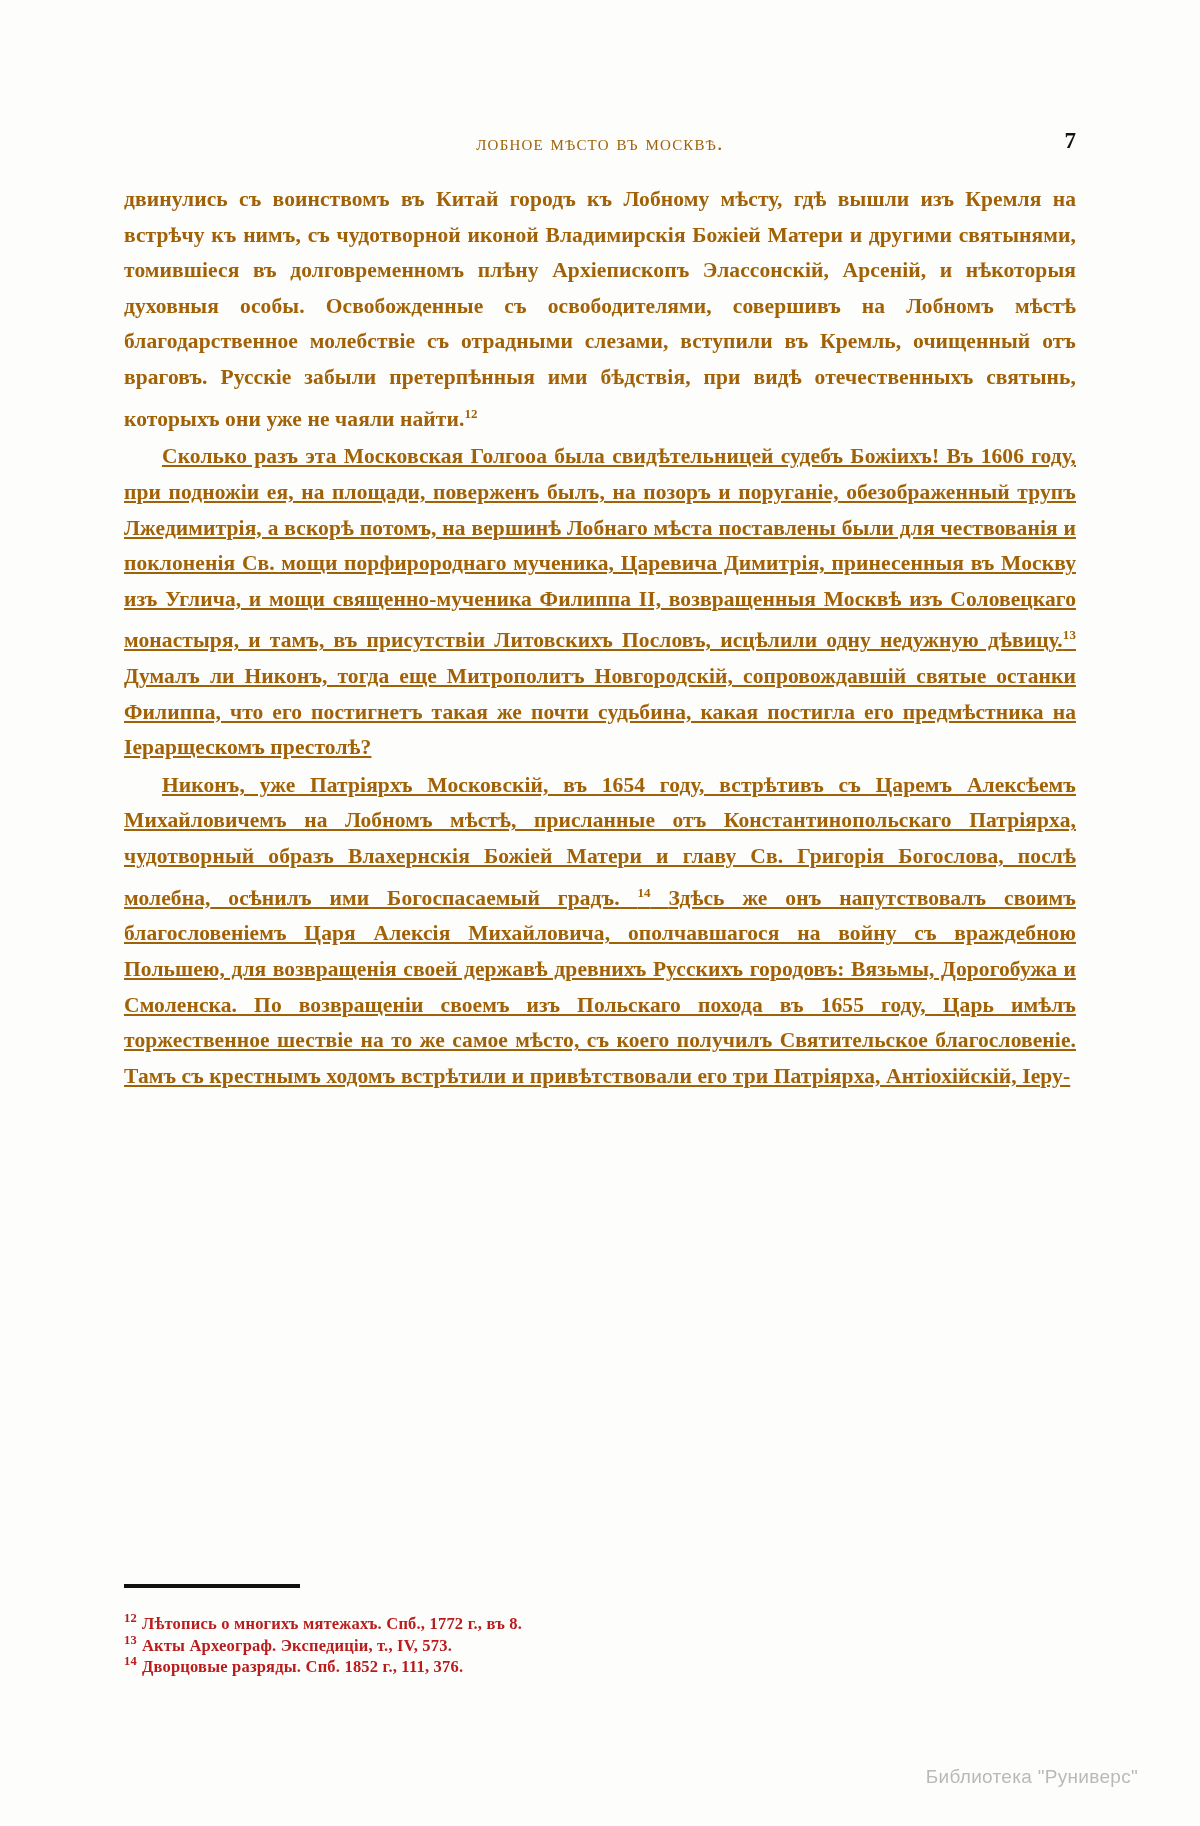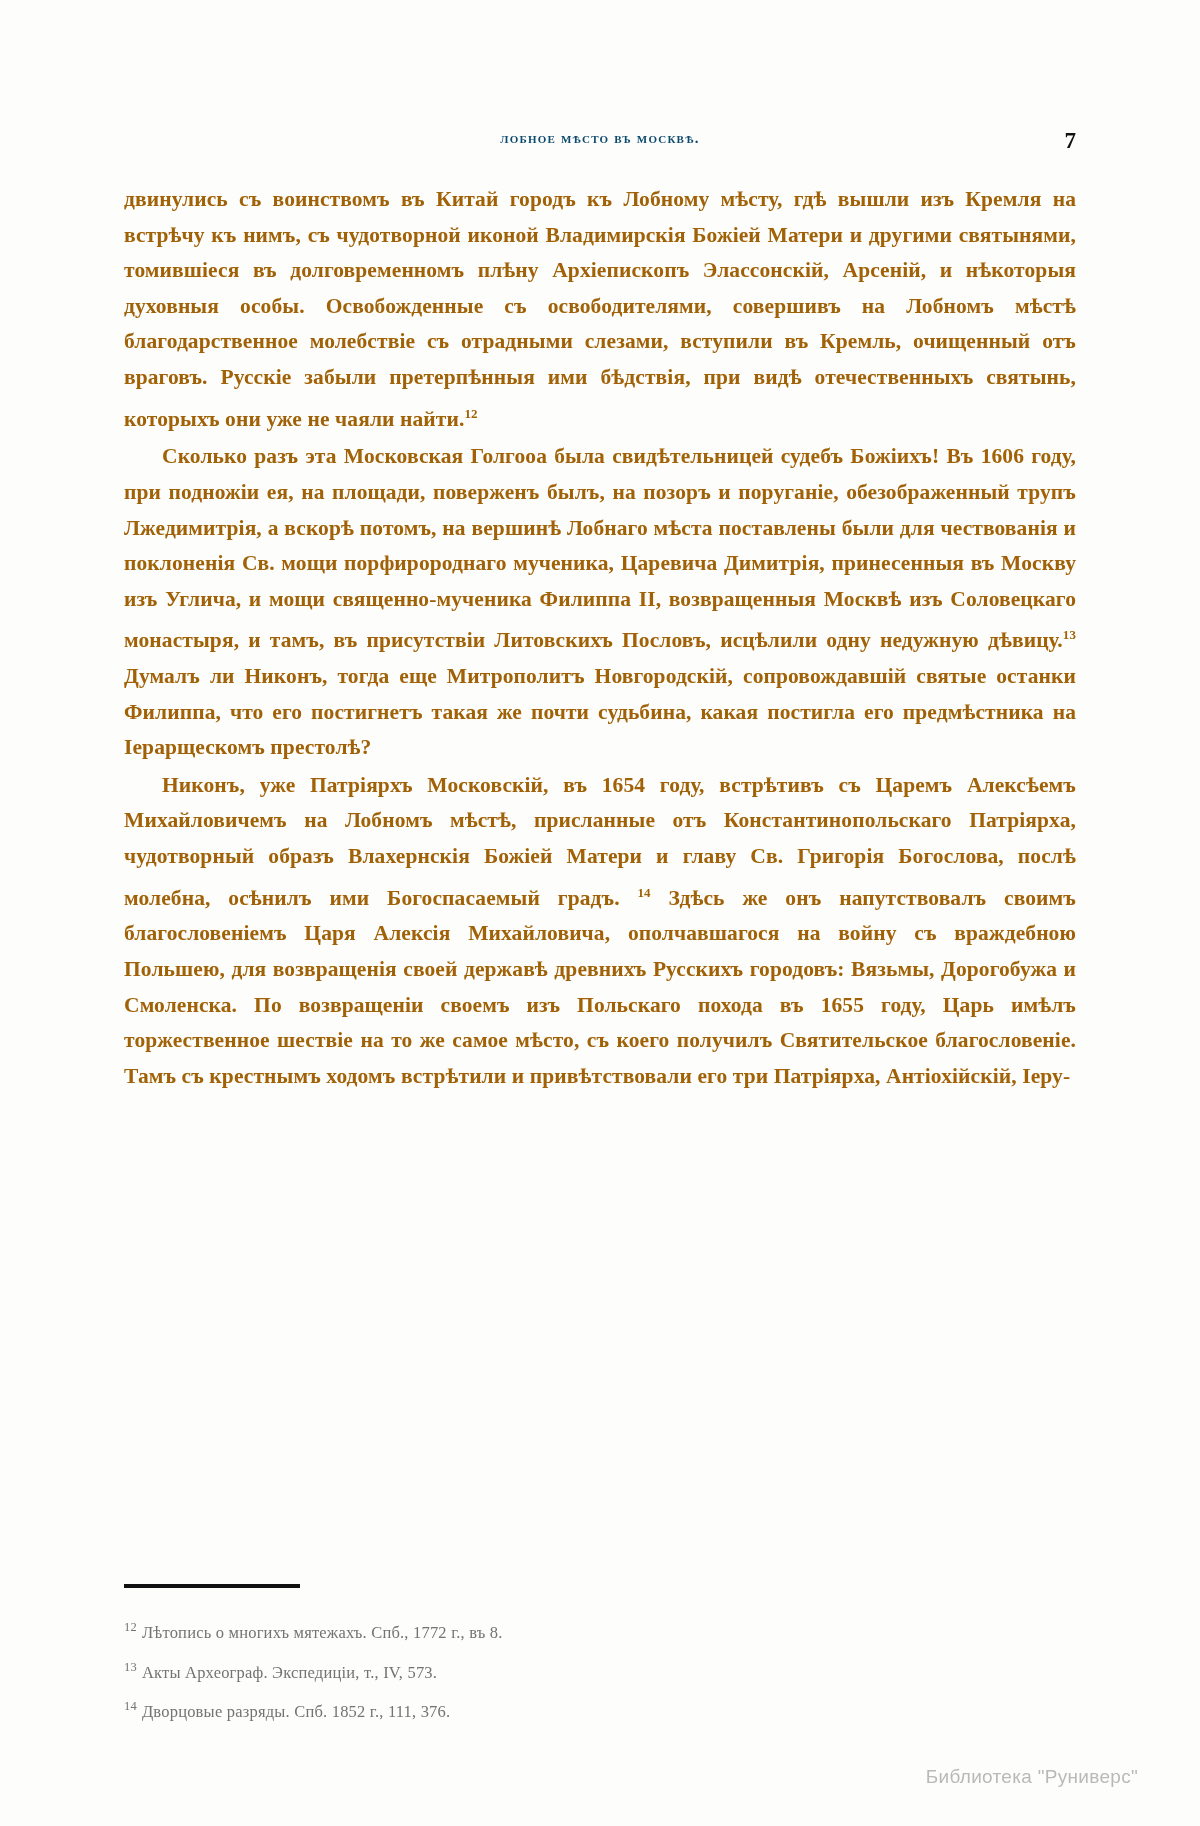--- a/index.html
+++ b/index.html
@@ -25,25 +25,25 @@
   }
   .running-head {
     display: flex;
     align-items: baseline;
     justify-content: center;
     position: relative;
     height: 30px;
     margin-bottom: 22px;
   }
   .running-head .rh-title {
-    font-size: 15px;
-    font-weight: bold;
+    font-size: 22px;
+    font-weight: normal;
     letter-spacing: 1.2px;
     text-transform: lowercase;
-    color: #0c4a6e;
+    color: #a16207;
     font-variant: small-caps;
     white-space: nowrap;
   }
   .running-head .rh-page {
     position: absolute;
     right: 0;
     top: -2px;
     font-size: 23px;
     font-weight: bold;
     color: #111;
@@ -57,44 +57,45 @@
     font-weight: bold;
     letter-spacing: 0.1px;
     color: #a16207;
     -webkit-font-smoothing: none;
   }
   p.body-par.first {
     text-indent: 0;
   }
   p.body-par + p.body-par {
     margin-top: 1px;
+    text-decoration: underline;
   }
   .sup {
     font-size: 13px;
     vertical-align: super;
     font-weight: bold;
   }
   .footnotes {
     position: absolute;
     left: 124px;
     top: 1584px;
     width: 952px;
   }
   .fn-rule {
     width: 176px;
     height: 4px;
     background: #111;
     margin-bottom: 22px;
   }
   .footnotes .fn {
     font-size: 16.5px;
-    line-height: 34px;
-    font-weight: normal;
+    line-height: 17px;
+    font-weight: bold;
     letter-spacing: 0.2px;
-    color: #737373;
+    color: #b91c1c;
     white-space: nowrap;
   }
   .footnotes .fn .fn-num {
     font-size: 12.5px;
     vertical-align: super;
     margin-right: 5px;
   }
   .watermark {
     position: absolute;
     right: 62px;

